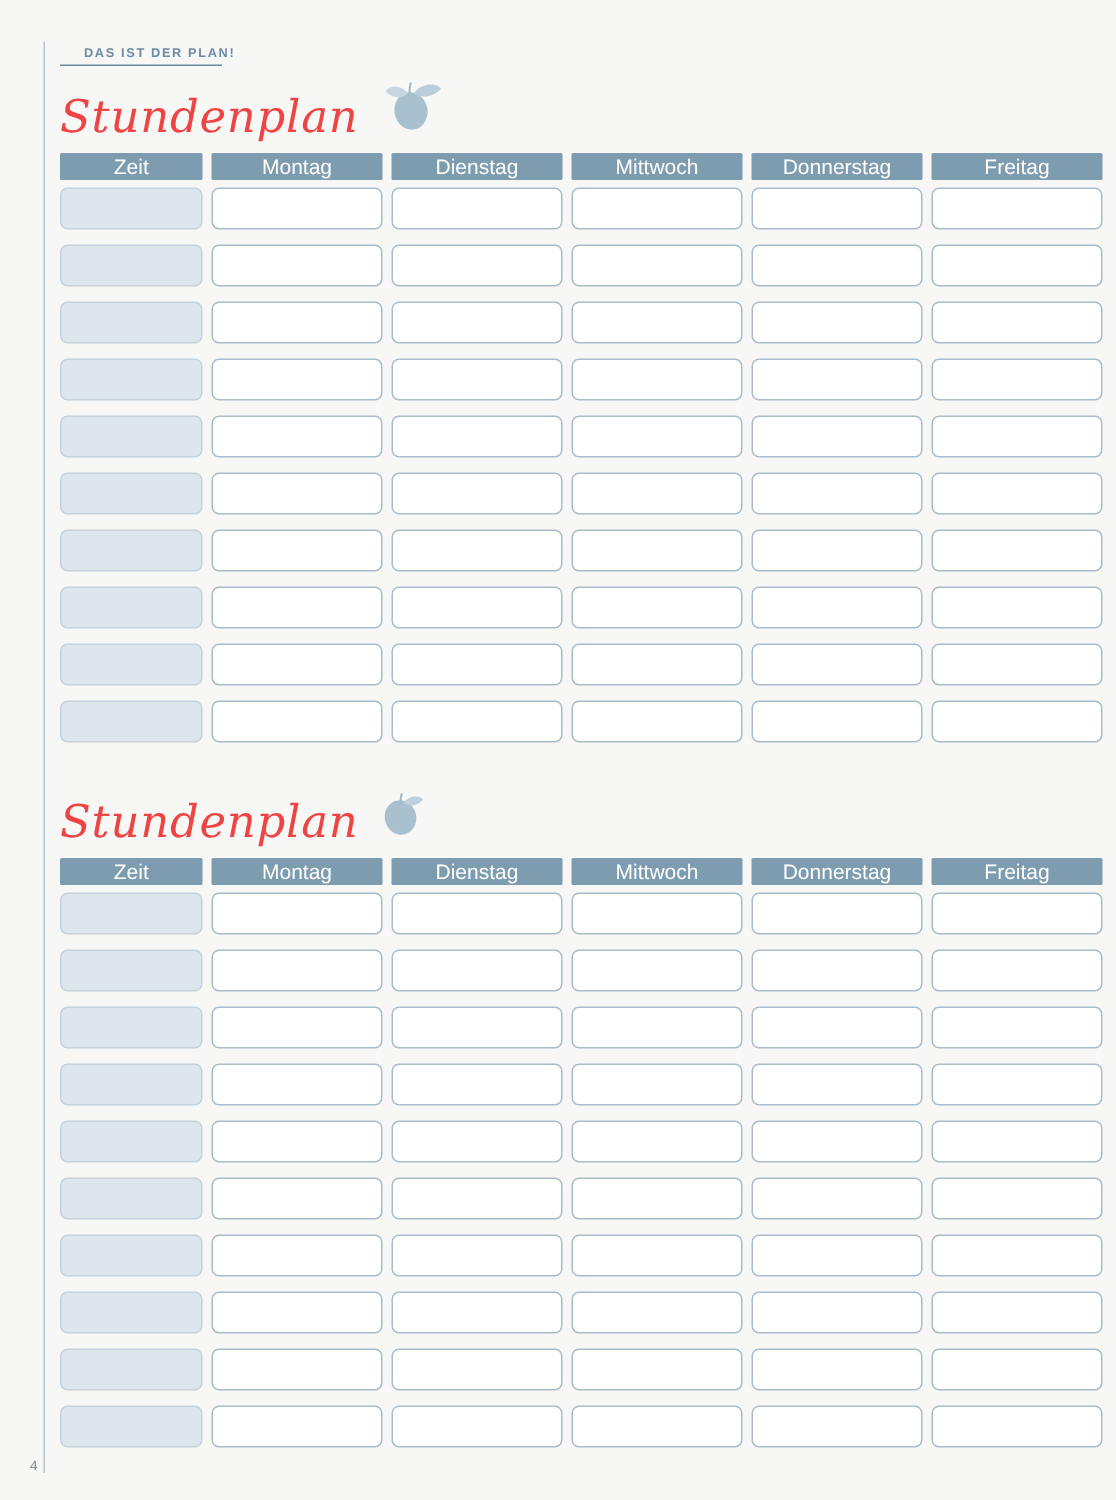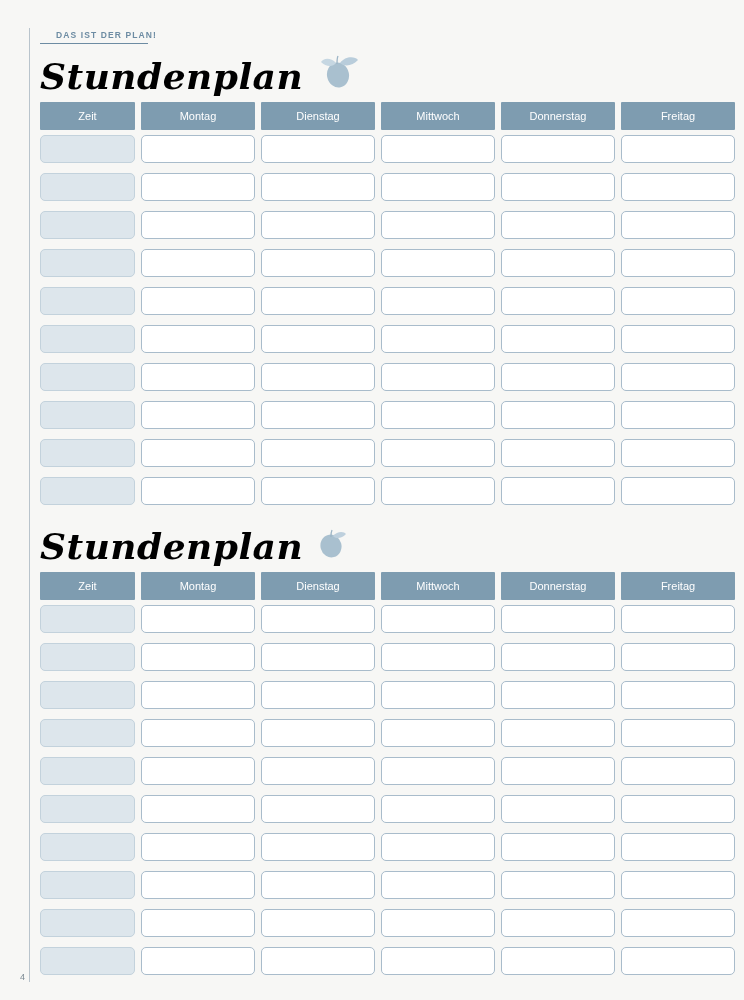--- a/index.html
+++ b/index.html
@@ -60,45 +60,45 @@
 
   .title-row {
     display: flex;
     align-items: flex-end;
     height: 42px;
     margin-bottom: 8px;
   }
   .title {
     font-family: "DejaVu Serif", serif;
     font-style: italic;
-    font-size: 36px;
-    color: #000000;
+    font-size: 30px;
+    color: #ef4444;
     letter-spacing: 0.5px;
     line-height: 1;
-    font-weight: bold;
+    font-weight: normal;
   }
   .lemon {
     margin-left: 12px;
     margin-bottom: 2px;
     display: block;
   }
 
   table.plan {
     border-collapse: separate;
     border-spacing: 6px 0;
     width: 677px;
     margin-left: -6px;
     table-layout: fixed;
   }
   table.plan th {
     background: #7e9cb0;
     color: #ffffff;
-    font-size: 11px;
+    font-size: 14px;
     font-weight: normal;
-    height: 28px;
+    height: 18px;
     line-height: 18px;
     text-align: center;
     padding: 0;
     border-radius: 1px;
   }
   table.plan td {
     padding: 0;
     height: 38px;
   }
   .cell {

